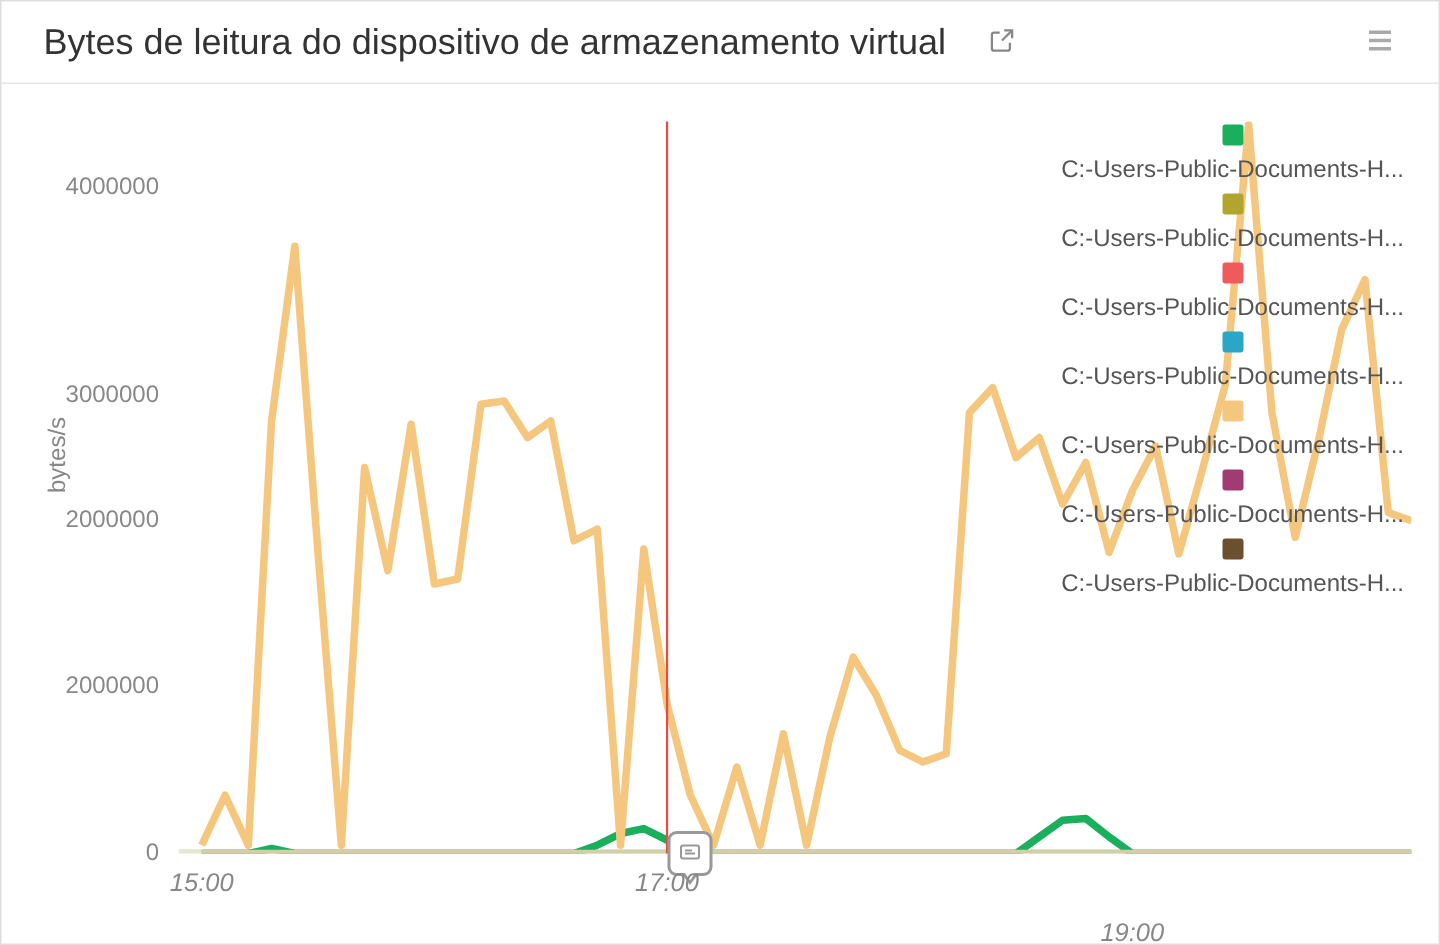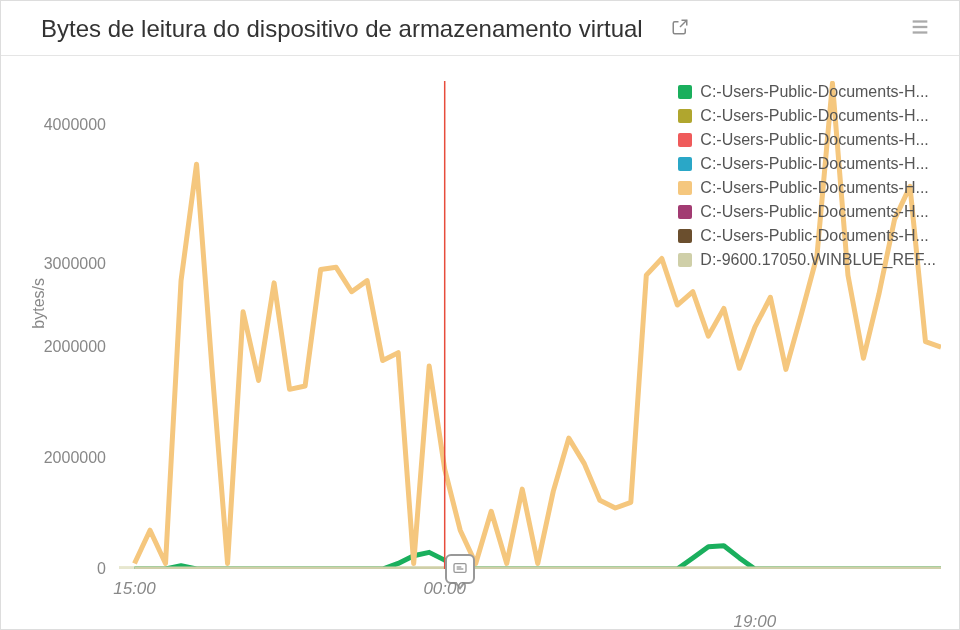--- a/index.html
+++ b/index.html
@@ -5,21 +5,21 @@
     * { box-sizing: border-box; margin: 0; padding: 0; }
     body { font-family: -apple-system, BlinkMacSystemFont, "Segoe UI", Helvetica, Arial, sans-serif; background: #fff; }
     .widget {
       width: 960px; height: 630px; border: 1px solid #ddd; position: relative;
       background: #fff;
     }
     .header {
       display: flex; align-items: center; justify-content: space-between;
       padding: 14px 28px 12px 28px; border-bottom: 1px solid #e5e5e5;
     }
-    .title-group { display: flex; align-items: center; gap: 28px; margin-left: 12px; }
+    .title-group { display: flex; align-items: center; gap: 28px; }
     .title { font-size: 24px; color: #333; font-weight: 400; }
     .open-icon { width: 18px; height: 18px; color: #888; }
     .menu-icon { color: #aaa; cursor: pointer; }
     .menu-icon svg { width: 22px; height: 22px; }
     .chart-area {
       position: absolute; left: 28px; right: 18px; top: 70px; bottom: 10px;
     }
     .y-axis-label {
       position: absolute; left: 10px; top: 50%; transform: rotate(-90deg) translateX(50%);
       transform-origin: left center; font-size: 16px; color: #888;
@@ -27,21 +27,21 @@
     .plot {
       position: absolute; left: 90px; right: 0; top: 10px; bottom: 50px;
     }
     .y-ticks { position: absolute; left: 0; top: 10px; bottom: 50px; width: 85px; }
     .y-tick { position: absolute; right: 8px; font-size: 16px; color: #888; transform: translateY(-50%); }
     .x-ticks { position: absolute; left: 90px; right: 0; bottom: 10px; height: 30px; font-style: italic; }
     .x-tick { position: absolute; font-size: 17px; color: #888; transform: translateX(-50%); }
     .legend {
       position: absolute; top: 12px; right: 5px; font-size: 16px; color: #555;
     }
-    .legend-item { display: flex; align-items: center; gap: 8px; margin-bottom: 6px; cursor: pointer; }
+    .legend-item { display: flex; align-items: center; gap: 8px; margin-bottom: 6px; cursor: pointer; flex-direction: column; }
     .legend-swatch { width: 14px; height: 14px; border-radius: 2px; flex-shrink: 0; }
     .legend-label { white-space: nowrap; overflow: hidden; text-overflow: ellipsis; max-width: 260px; }
     .crosshair { stroke: #e74c3c; stroke-width: 1.5; }
     .baseline-band { fill: #d4d4a8; opacity: 0.55; }
     .annotation-icon {
       position: absolute; transform: translate(-50%, -50%);
       width: 30px; height: 30px; background: #fff; border: 2px solid #999;
       border-radius: 6px; display: flex; align-items: center; justify-content: center;
     }
     .annotation-icon svg { width: 16px; height: 16px; stroke: #999; }
@@ -102,21 +102,21 @@
           <rect x="3" y="4" width="18" height="13" rx="2"></rect>
             <line x1="7" y1="9" x2="14" y2="9"></line>
             <line x1="7" y1="12" x2="17" y2="12"></line>
         </svg>
         <div class="annotation-tail"></div>
       </div>
     </div>
 
     <div class="x-ticks" id="x-ticks">
         <div class="x-tick" style="left: 1.88679%;">15:00</div>
-        <div class="x-tick" style="left: 39.6226%;">00:00</div>
+        <div class="x-tick" style="left: 39.6226%;">17:00</div>
         <div class="x-tick" style="left: 77.3585%; margin-top: 33px;">19:00</div>
       </div>
 
     <div class="legend" id="legend">
         <div class="legend-item">
           <span class="legend-swatch" style="background: rgb(26, 175, 93);"></span>
           <span class="legend-label">C:-Users-Public-Documents-H...</span>
         </div>
         <div class="legend-item">
           <span class="legend-swatch" style="background: rgb(176, 166, 46);"></span>
@@ -135,19 +135,15 @@
           <span class="legend-label">C:-Users-Public-Documents-H...</span>
         </div>
         <div class="legend-item">
           <span class="legend-swatch" style="background: rgb(162, 59, 114);"></span>
           <span class="legend-label">C:-Users-Public-Documents-H...</span>
         </div>
         <div class="legend-item">
           <span class="legend-swatch" style="background: rgb(107, 79, 46);"></span>
           <span class="legend-label">C:-Users-Public-Documents-H...</span>
         </div>
-        <div class="legend-item">
-          <span class="legend-swatch" style="background: rgb(207, 207, 168);"></span>
-          <span class="legend-label">D:-9600.17050.WINBLUE_REF...</span>
-        </div>
       </div>
   </div>
 </div>
 
 </body></html>

